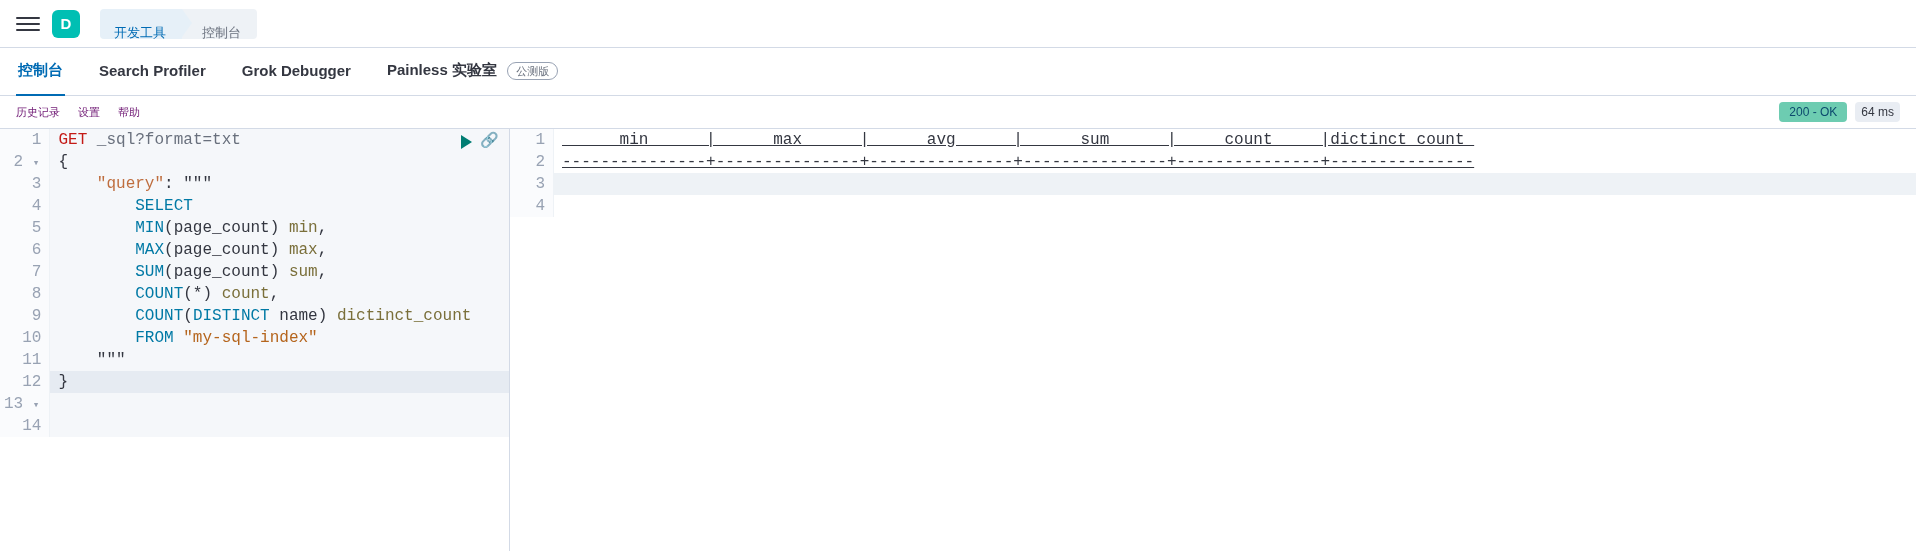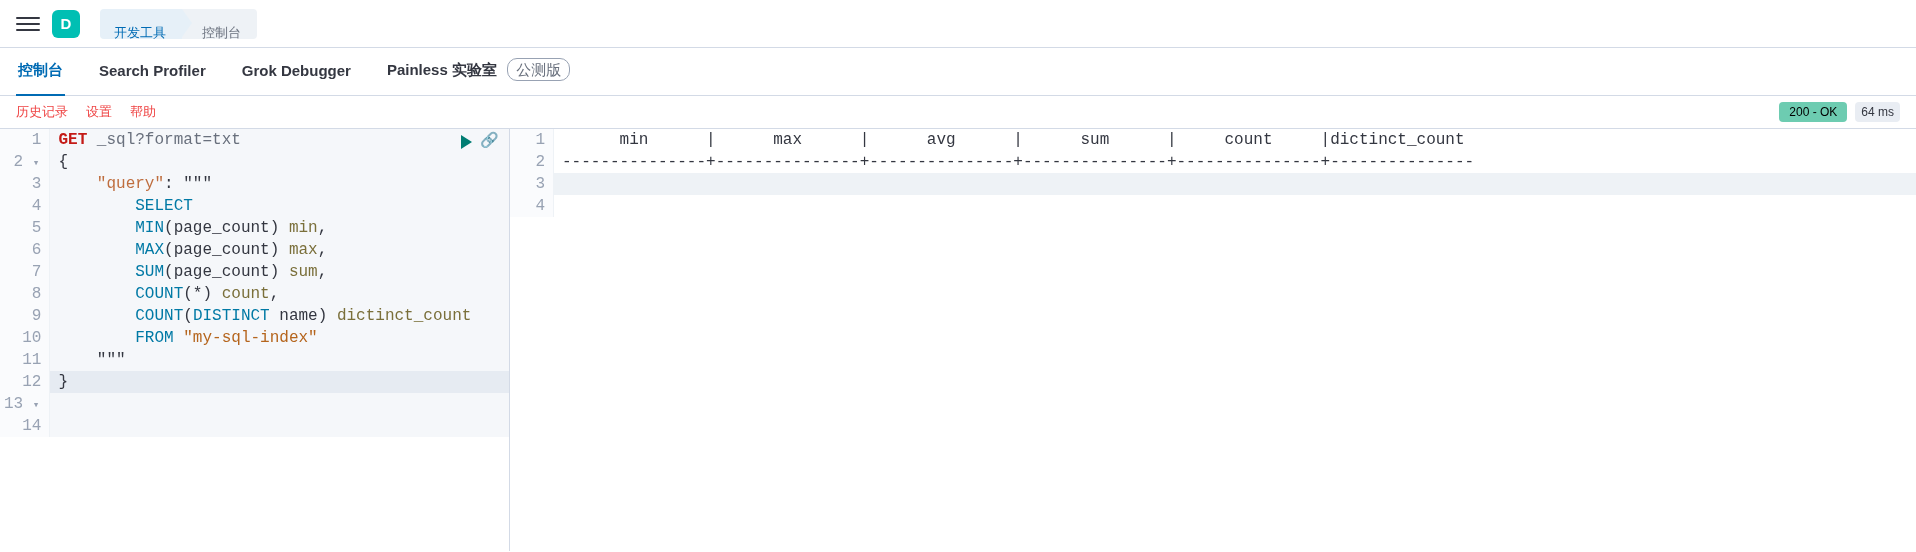--- a/index.html
+++ b/index.html
@@ -12,54 +12,54 @@
 .breadcrumb { display: flex; align-items: center; margin-left: 8px; }
 .crumb { position: relative; padding: 24px 16px 6px 20px; background: #e6f0f8; font-size: 13px; height: 28px; display: flex; align-items: center; }
 .crumb:first-child { padding-left: 14px; border-radius: 4px 0 0 4px; color: #006bb4; }
 .crumb.last { background: #eef2f6; border-radius: 0 4px 4px 0; color: #69707d; }
 .crumb::after { content: ""; position: absolute; right: -10px; top: 0; width: 0; height: 0; border-top: 14px solid transparent; border-bottom: 14px solid transparent; border-left: 10px solid #e6f0f8; z-index: 1; }
 .crumb.last::after { display: none; }
 
 .tabs { display: flex; align-items: center; padding: 0 16px; border-bottom: 1px solid #d3dae6; gap: 32px; height: 48px; }
 .tab { padding: 14px 2px; font-size: 15px; font-weight: 700; color: #343741; cursor: pointer; border-bottom: 2px solid transparent; }
 .tab.active { color: #006bb4; border-bottom-color: #006bb4; }
-.badge-beta { font-size: 15px; padding: 2px 8px; border: 1px solid #98a2b3; border-radius: 10px; color: #69707d; font-weight: 400; margin-left: 6px; }
+.badge-beta { font-size: 11px; padding: 2px 8px; border: 1px solid #98a2b3; border-radius: 10px; color: #69707d; font-weight: 400; margin-left: 6px; }
 
 .actions-bar { display: flex; align-items: center; padding: 6px 16px; border-bottom: 1px solid #d3dae6; justify-content: space-between; }
 .actions-left { display: flex; gap: 18px; }
-.action-link { font-size: 13px; color: #ef4444; cursor: pointer; }
+.action-link { font-size: 11px; color: #701a75; cursor: pointer; }
 .actions-right { display: flex; gap: 8px; align-items: center; }
-.status-pill { background: #6dccb1; color: #000000; padding: 3px 10px; border-radius: 4px; font-size: 12px; font-weight: 500; }
+.status-pill { background: #6dccb1; color: #0c4a6e; padding: 3px 10px; border-radius: 4px; font-size: 12px; font-weight: 500; }
 .time-pill { background: #e9edf3; color: #343741; padding: 3px 6px; border-radius: 4px; font-size: 12px; }
 
 .panes { display: flex; height: calc(100vh - 48px - 48px - 34px); }
 .pane { flex: 1; position: relative; overflow: hidden; }
 .pane.left { flex: 0 0 510px; border-right: 1px solid #d3dae6; }
 
 .editor { display: flex; font-family: "SF Mono", Consolas, "Liberation Mono", Menlo, monospace; font-size: 16px; line-height: 22px; }
 .gutter { background: #fafbfd; color: #98a2b3; text-align: right; padding: 0 8px 0 4px; user-select: none; min-width: 48px; border-right: 1px solid #eef2f6; }
 .gutter .gl { height: 22px; }
 .code { flex: 1; background: #f5f7fa; position: relative; }
 .code .cl { height: 22px; padding-left: 8px; white-space: pre; }
 .code .cl.hl { background: #e6ebf2; }
 
-.tok-method { color: #c41a16; font-weight: 700; }
+.tok-method { color: #c41a16; font-weight: 400; }
 .tok-path { color: #69707d; }
 .tok-key { color: #bf6e3f; }
 .tok-kw { color: #0079a5; }
 .tok-str { color: #b5651d; }
 .tok-id { color: #7a6f3a; }
 .tok-punc { color: #343741; }
 .fold { color: #98a2b3; font-size: 11px; margin-right: 2px; }
 
 .run-controls { position: absolute; right: 10px; top: 2px; display: flex; gap: 8px; align-items: center; }
 .play-icon { width: 0; height: 0; border-top: 7px solid transparent; border-bottom: 7px solid transparent; border-left: 11px solid #017d73; cursor: pointer; }
 .wrench-icon { color: #006bb4; font-size: 15px; cursor: pointer; }
 
-.pane.right .editor .code { background: #fff; }
+.pane.right .editor .code { background: #fff; text-decoration: underline; }
 .pane.right .editor .code .cl { color: #343741; }
 .pane.right .editor .code .cl.hl { background: #eef2f6; }
 .pane.right .gutter { min-width: 44px; }
 </style>
 </head>
 <body>
 
 <div class="top-bar">
   <div class="menu-icon">
       <span></span>

